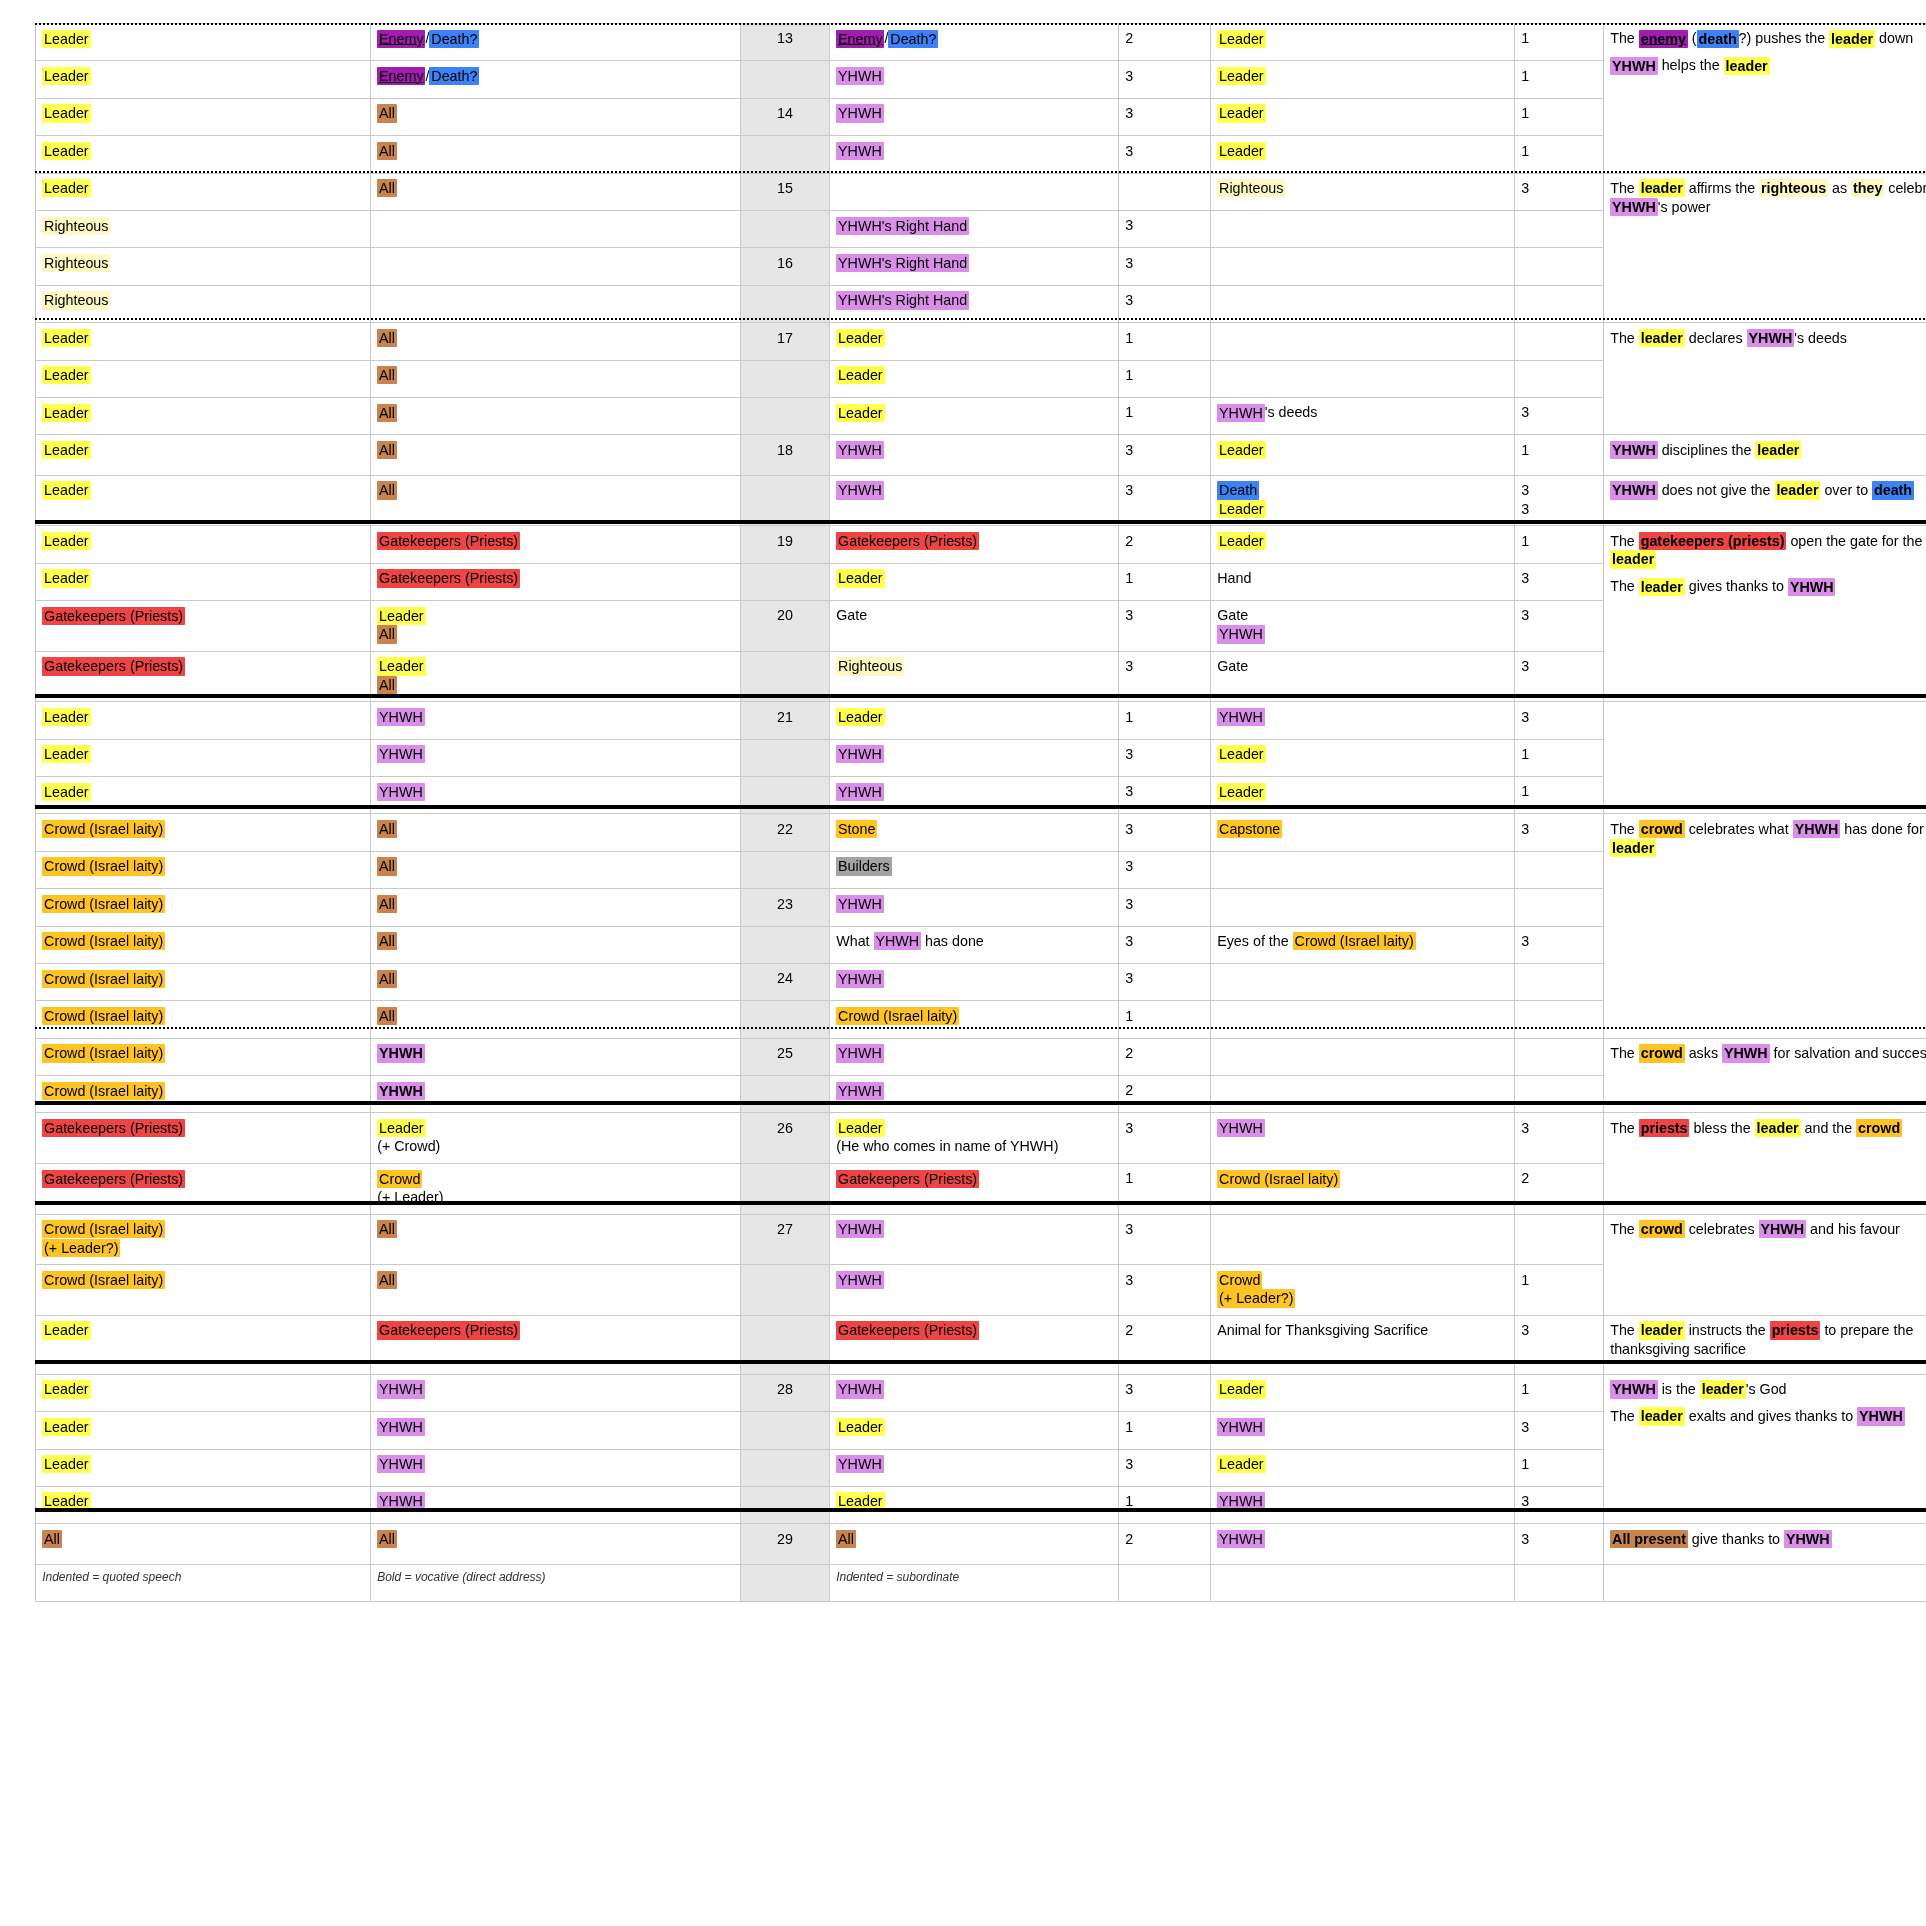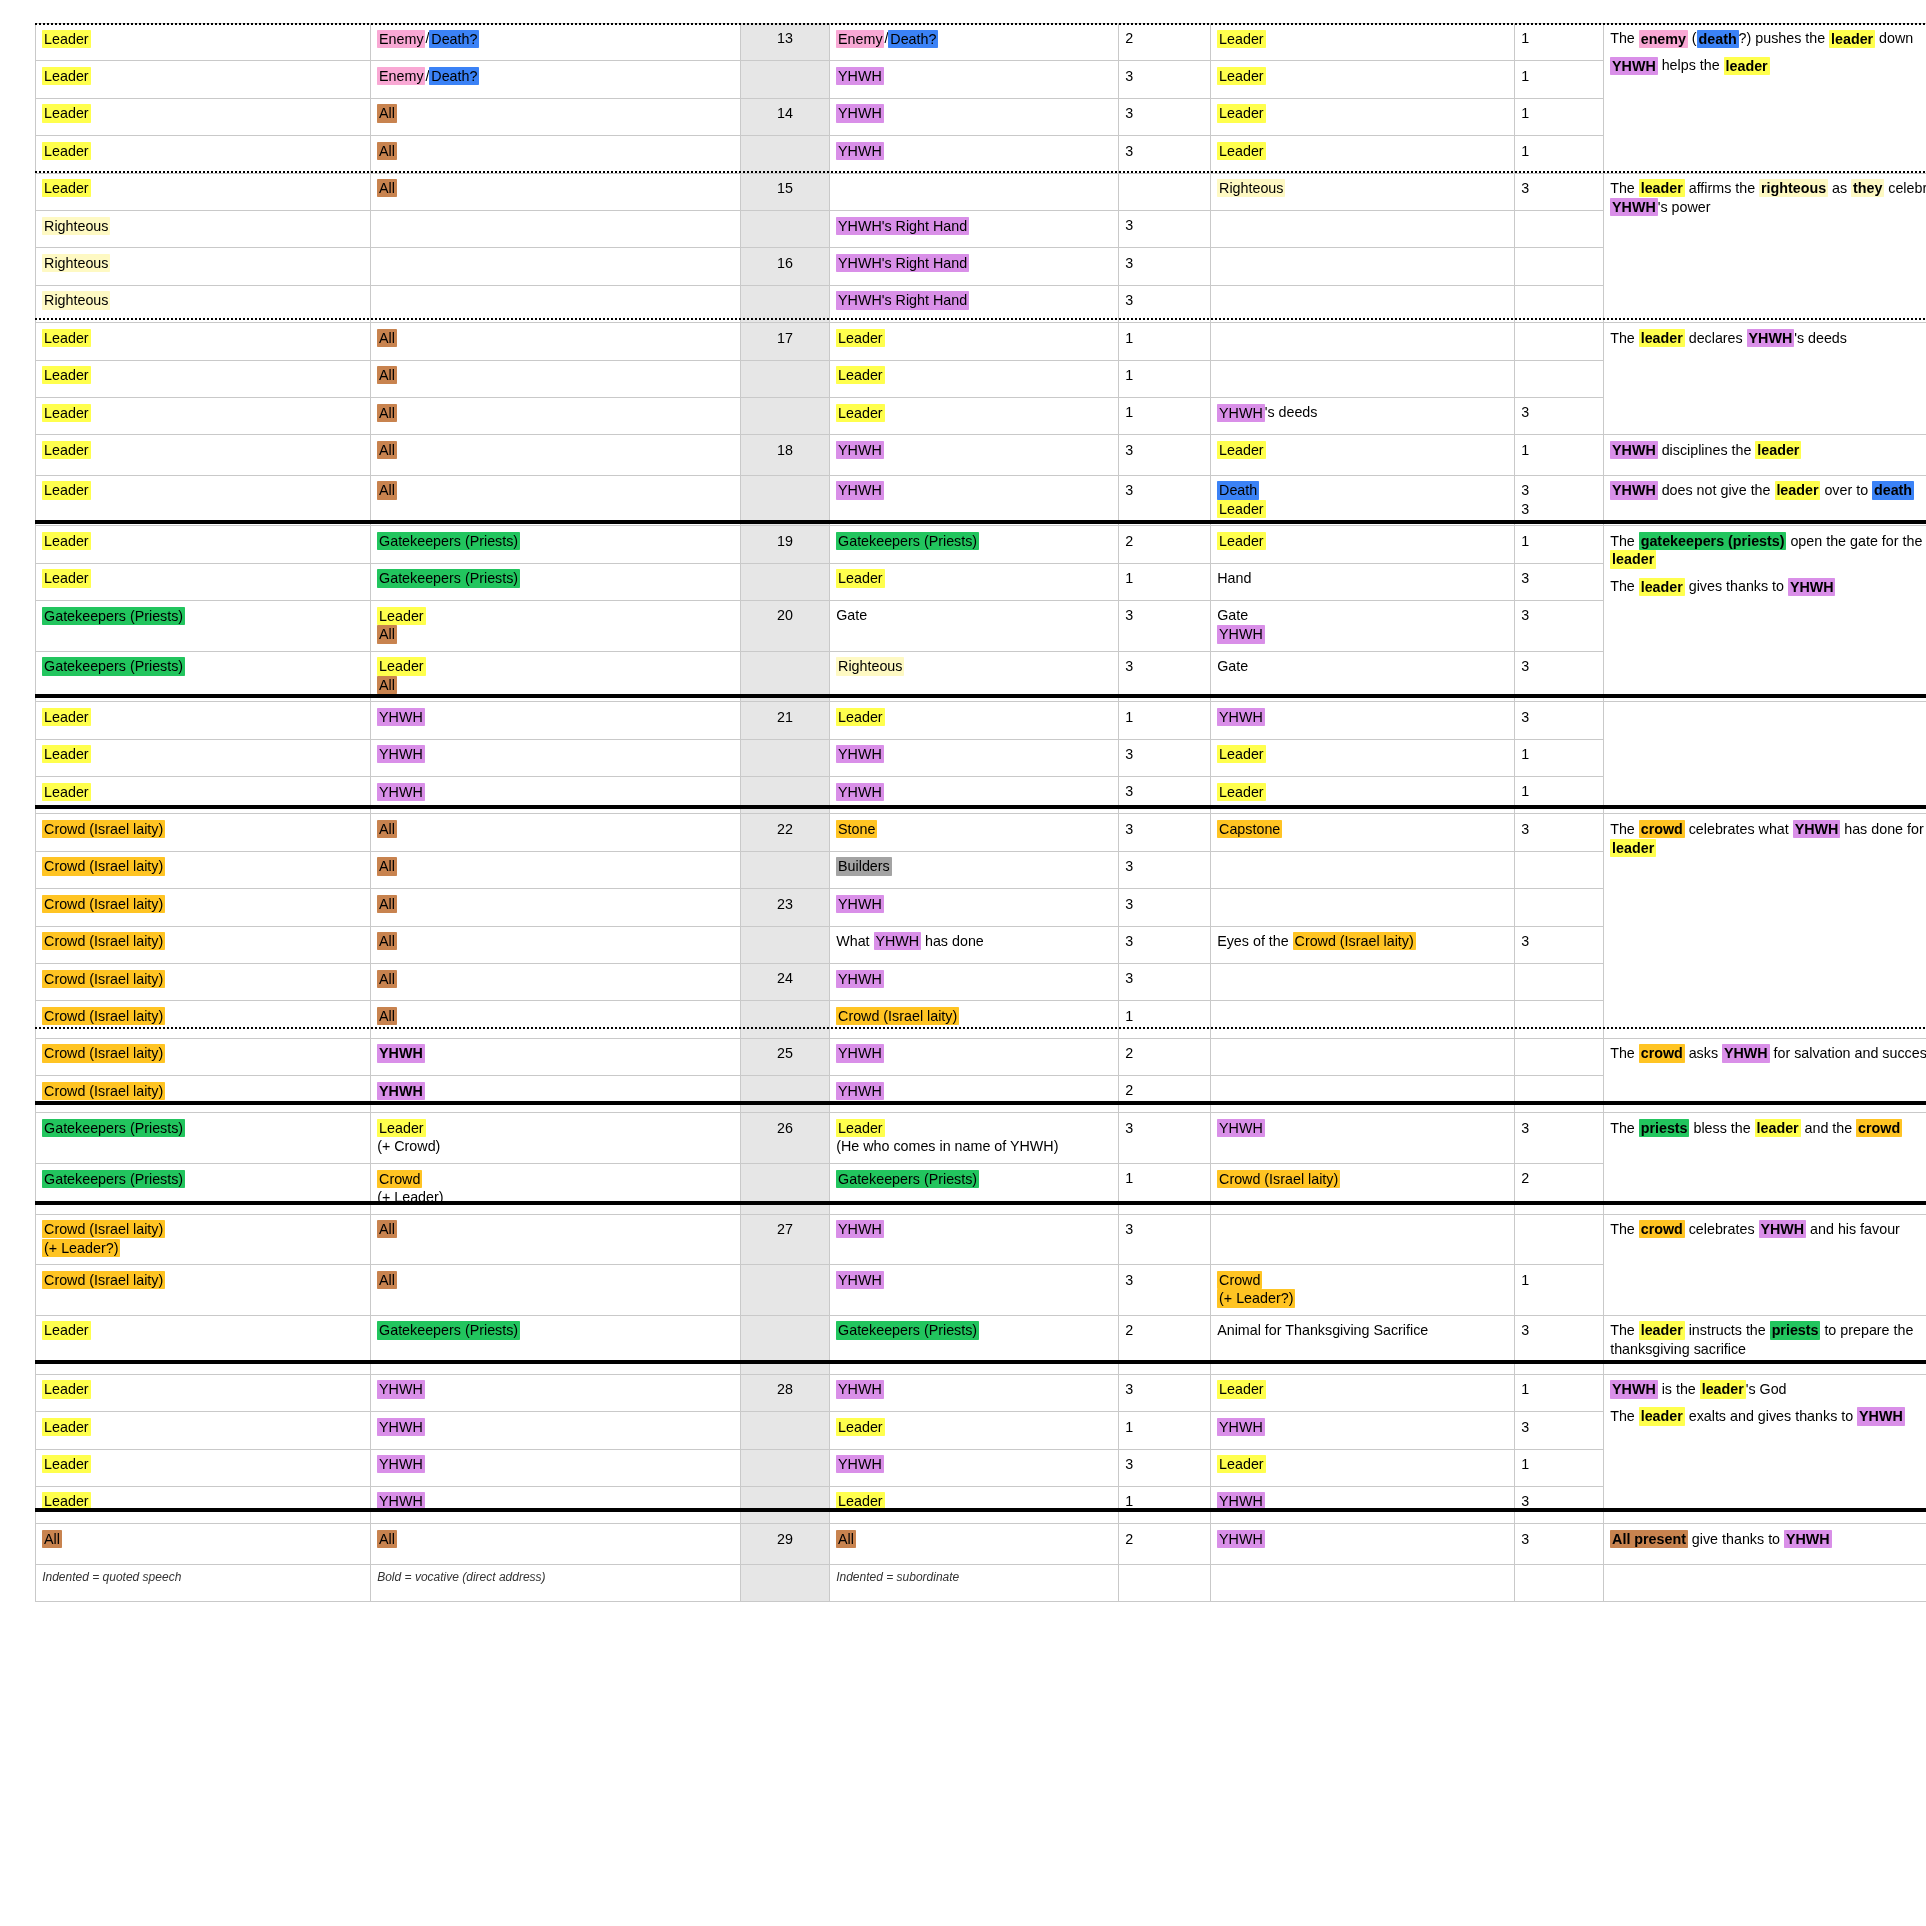--- a/index.html
+++ b/index.html
@@ -59,24 +59,24 @@
   .hl {
     padding: 0.8px 1.9px 1.5px 1.9px;
     border-radius: 0.8px;
     display: inline;
     box-decoration-break: clone;
     -webkit-box-decoration-break: clone;
   }
   .hl-leader    { background: #ffff4d; }
   .hl-yhwh      { background: #d98fe8; }
   .hl-all       { background: #c8834f; }
-  .hl-enemy     { background: #f9a8d4; }
+  .hl-enemy     { background: #a21caf; text-decoration: underline; }
   .hl-death     { background: #3b82f6; }
   .hl-righteous { background: #fef9c3; }
-  .hl-gate      { background: #22c55e; text-align: right; }
+  .hl-gate      { background: #ef4444; text-align: right; }
   .hl-crowd     { background: #ffc423; }
   .hl-builders  { background: #a3a3a3; }
   .hl-stone     { background: #ffc423; }
   .hl-capstone  { background: #ffc423; }
   .bold { font-weight: bold; }
 
   
   .divider {
     position: absolute;
     left: 35px;

